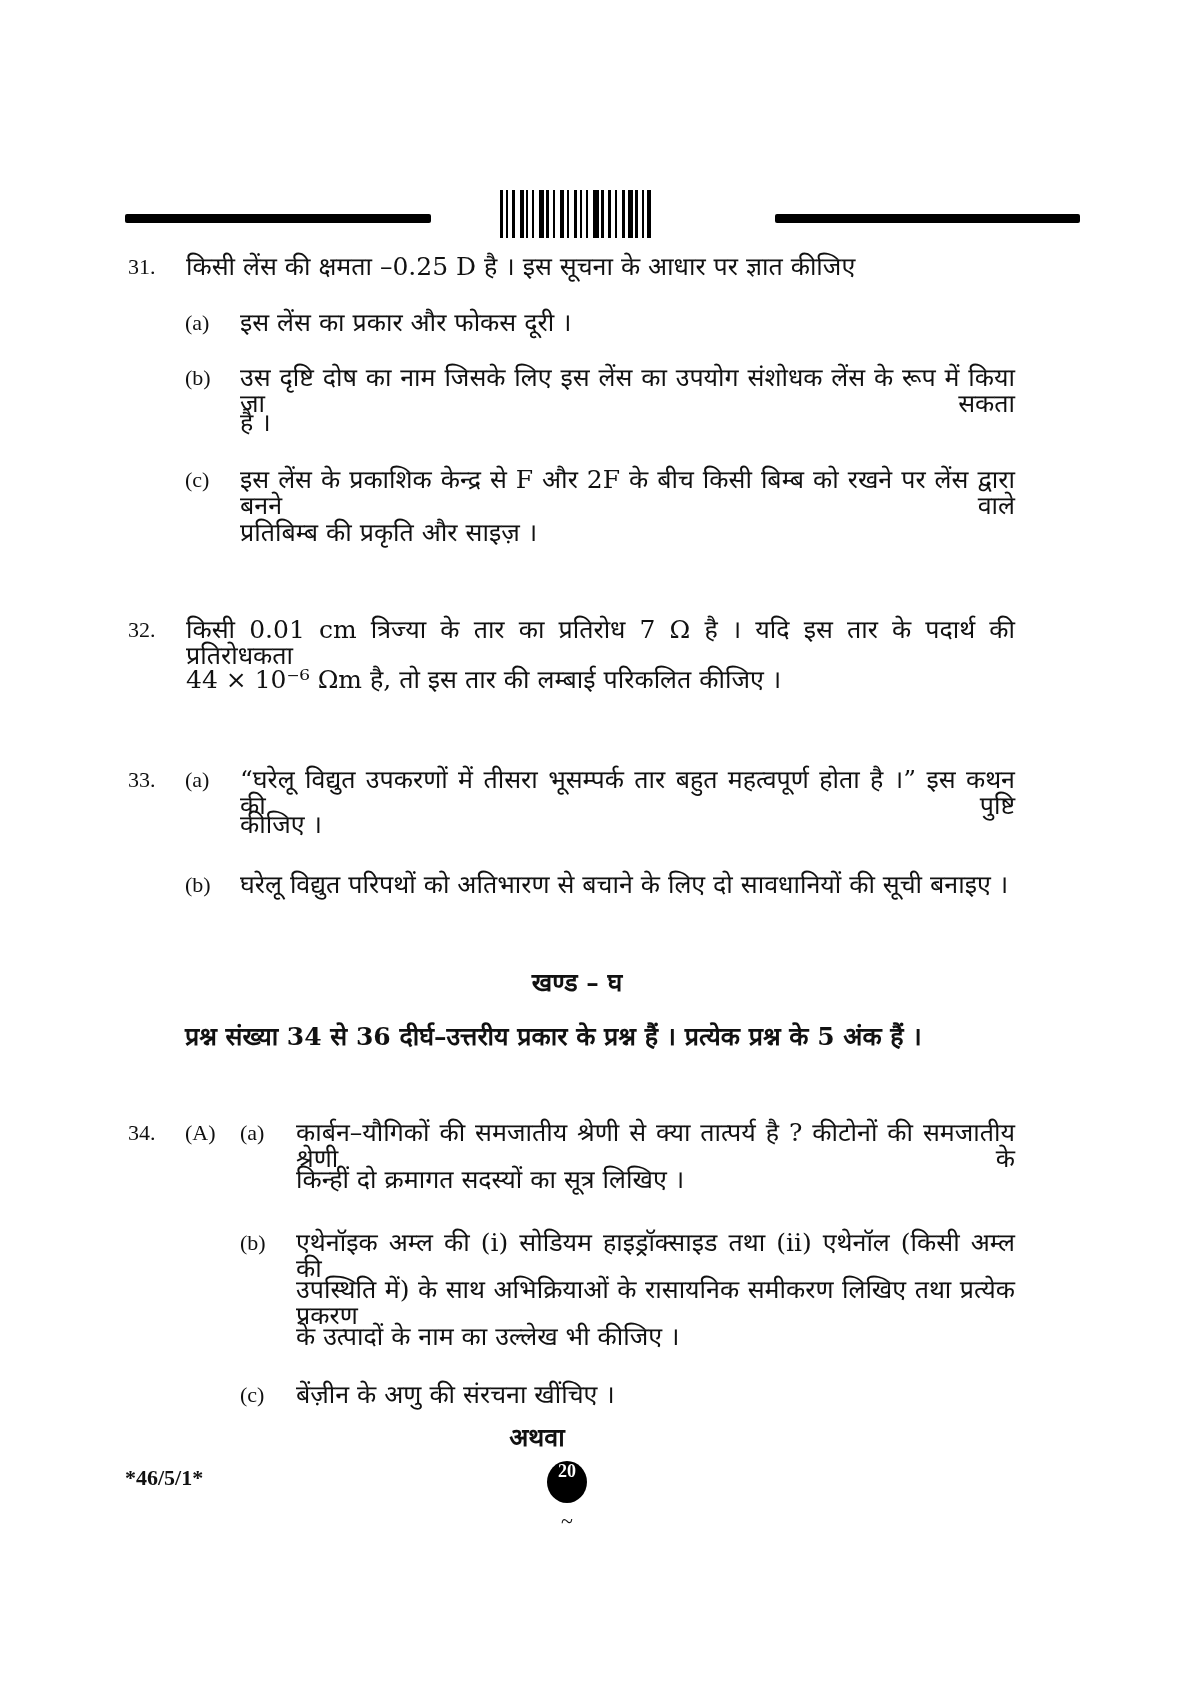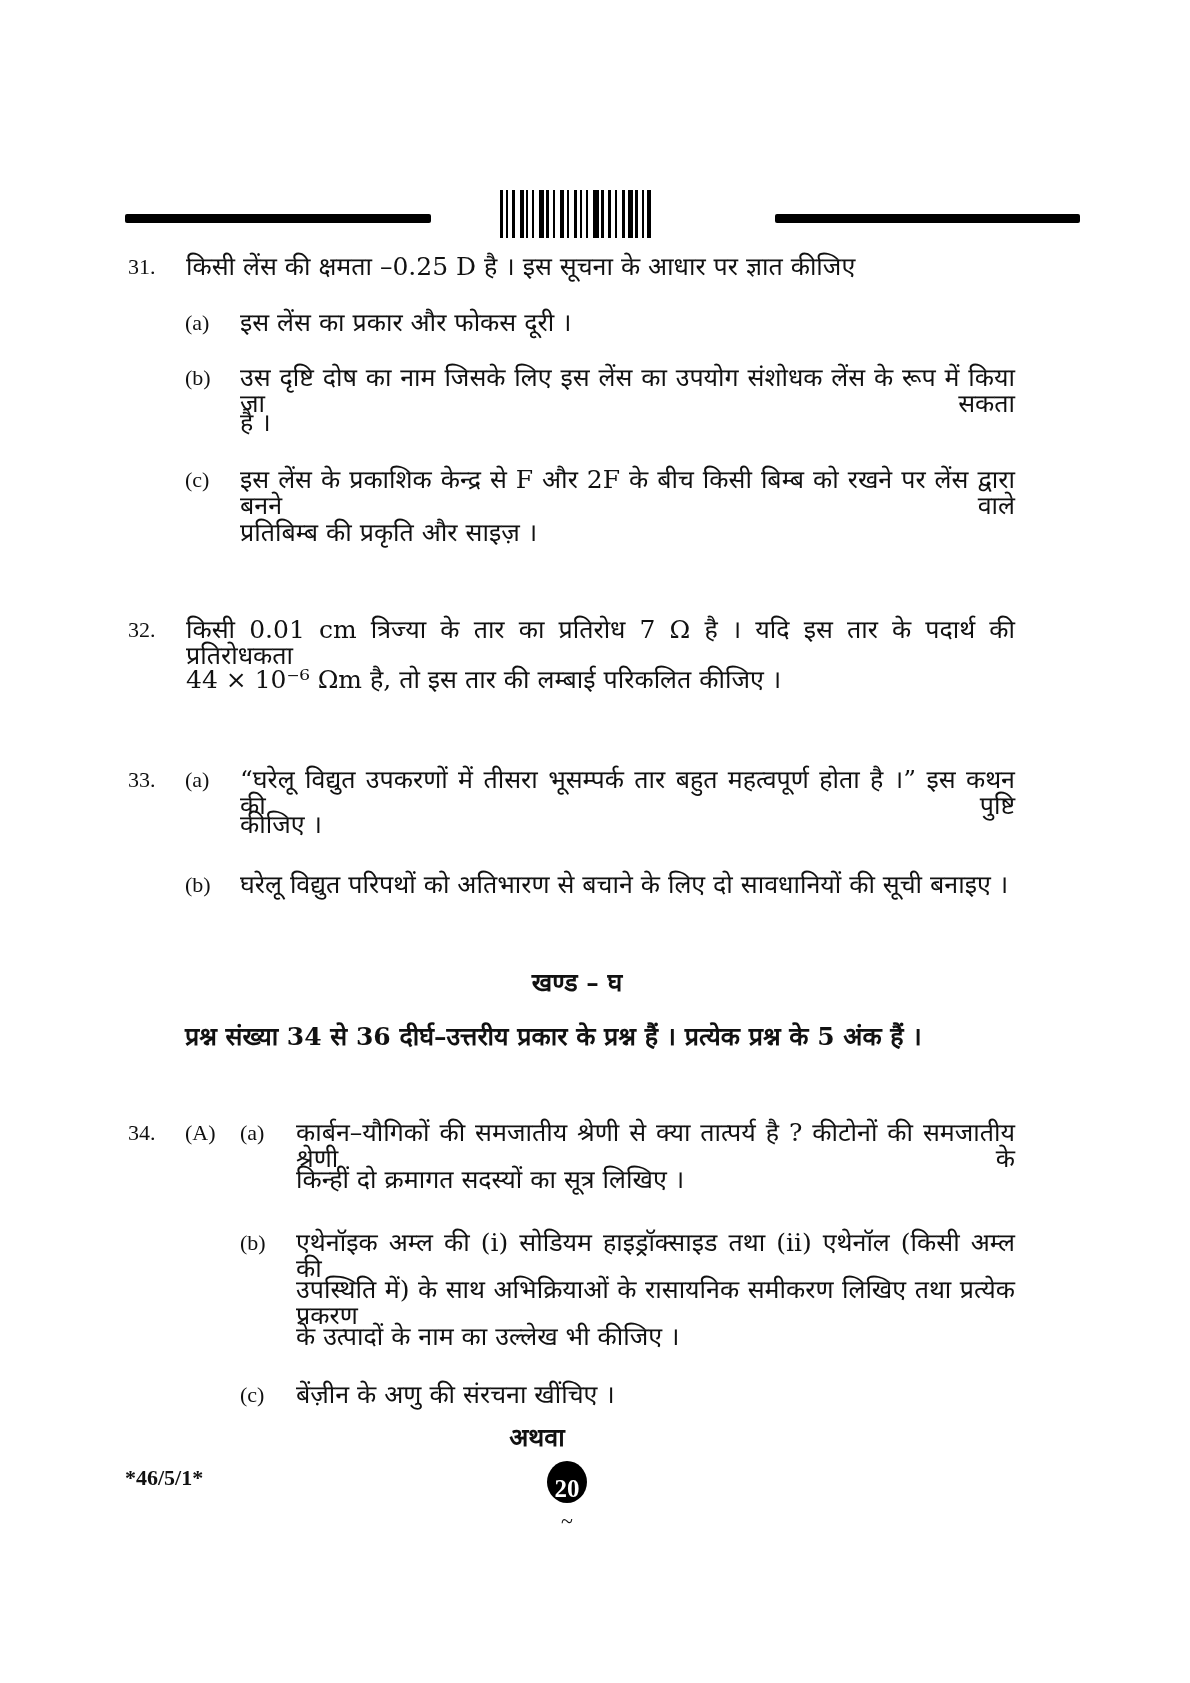--- a/index.html
+++ b/index.html
@@ -13,22 +13,22 @@
     .barcode { position: absolute; display: flex; align-items: stretch; gap: 0; }
     .barcode span { display: block; background: #000; height: 100%; }
     .barcode span.w { background: #fff; }
     .txt { font-size: 25px; line-height: 26px; }
     .num { font-family: "Liberation Serif", "DejaVu Serif", serif; font-size: 22px; }
     .bold { font-weight: bold; }
     .center { transform: translateX(-50%); }
     .justify { text-align: justify; text-align-last: justify; white-space: normal; }
     .pagecircle {
       position: absolute; width: 40px; height: 42px; border-radius: 50%;
-      background: #000; color: #fff; font-weight: bold; font-size: 25px;
-      display: flex; align-items: flex-end; justify-content: center;
+      background: #000; color: #fff; font-weight: bold; font-size: 18px;
+      display: flex; align-items: flex-start; justify-content: center;
       font-family: "Liberation Serif", serif;
     }
   </style>
 </head>
 <body>
 
 <div class="bar" style="left:125px; top:214px; width:306px;"></div>
 <div class="barcode" style="left:500px; top:190px; width:190px; height:48px;">
   <span style="width:3px"></span>
     <span class="w" style="width:3px"></span>

